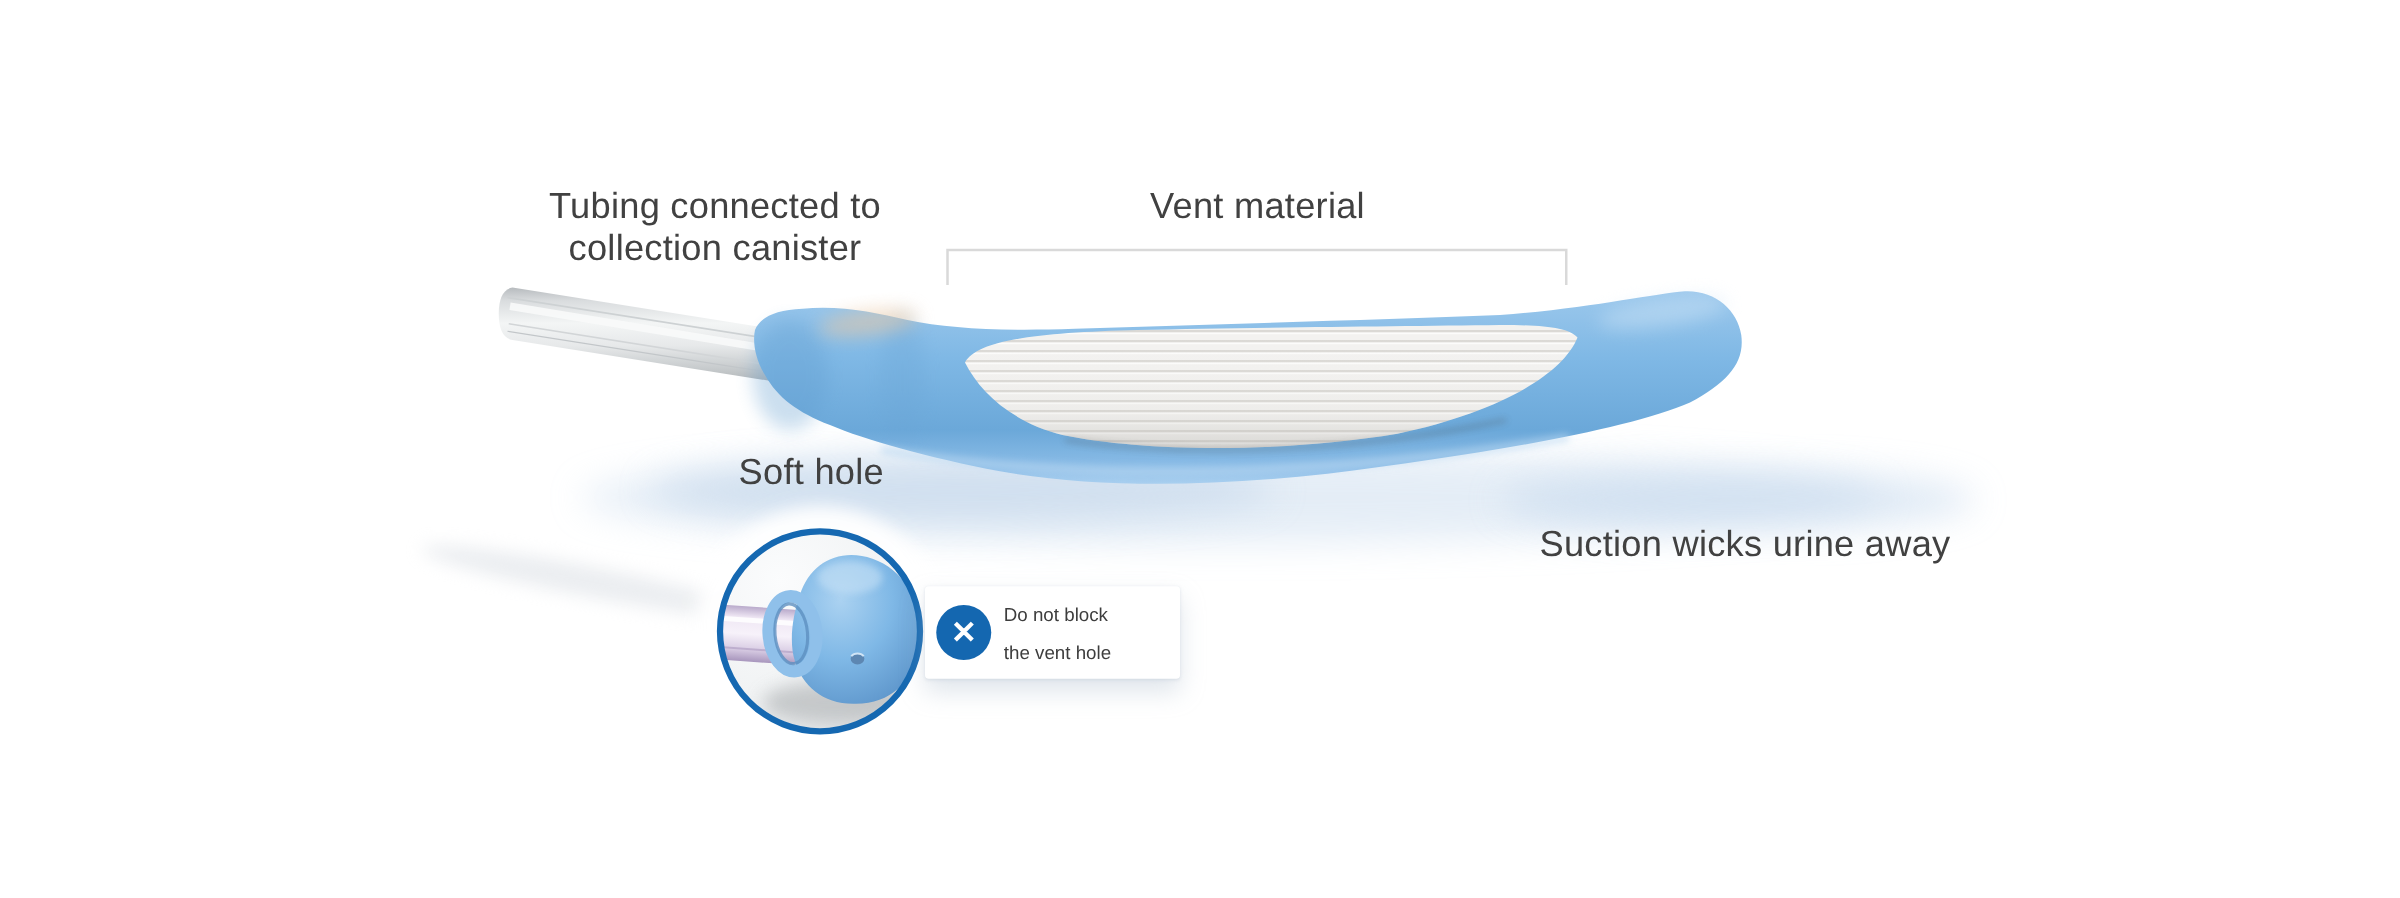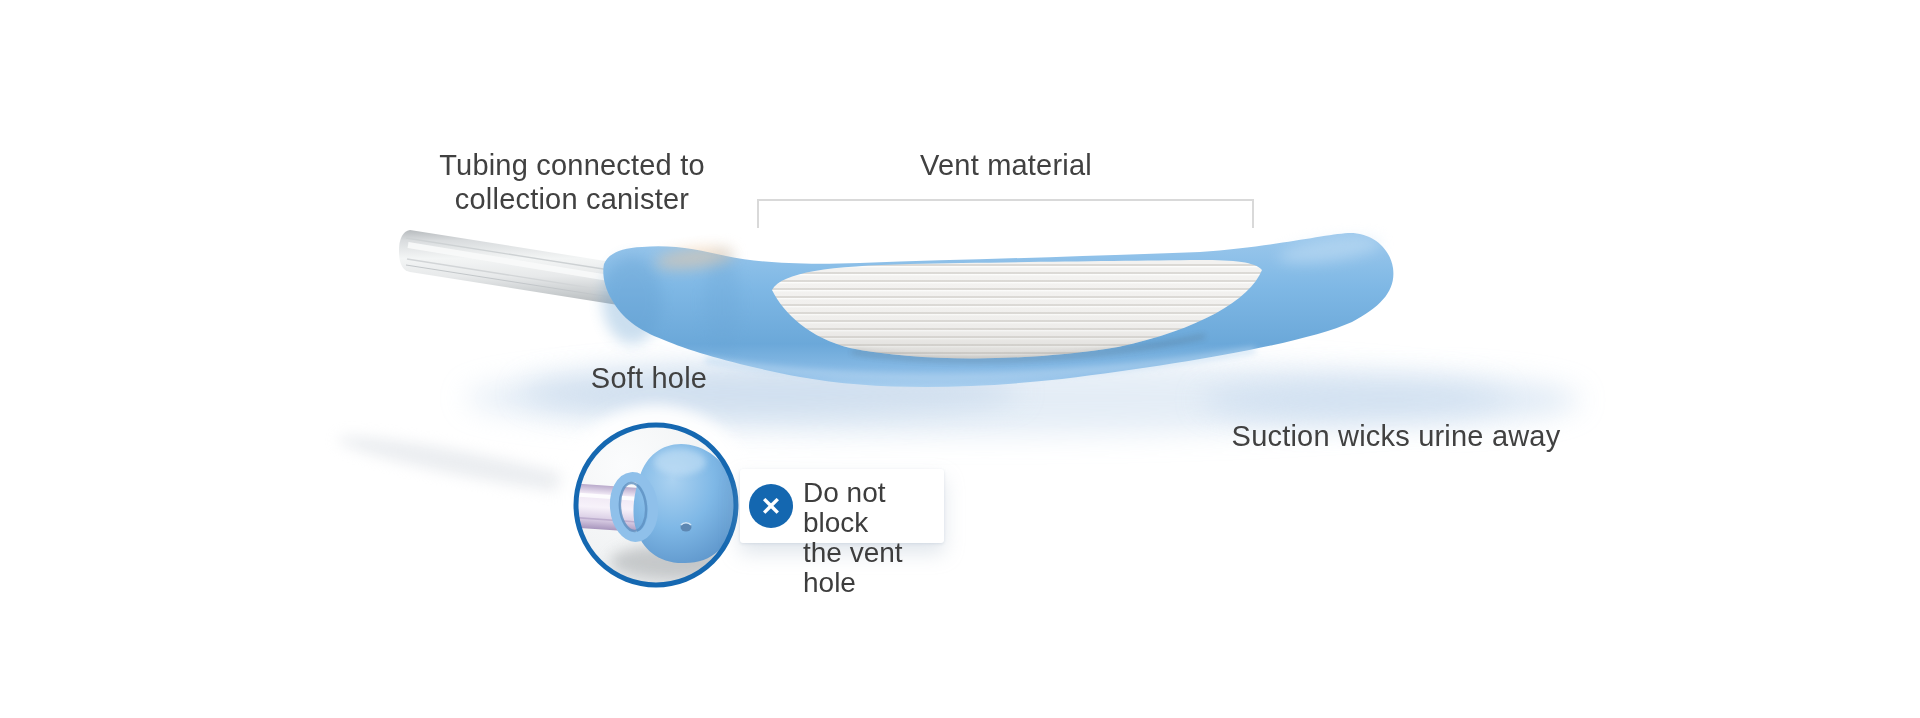--- a/index.html
+++ b/index.html
@@ -21,21 +21,21 @@
     position:absolute;left:740px;top:469px;width:204px;height:74px;
     background:#ffffff;border-radius:3px;
     box-shadow:0 10px 20px rgba(173,189,206,.38), 0 1px 3px rgba(190,200,212,.45);
   }
   .callout .badge{
     position:absolute;left:9px;top:15px;width:44px;height:44px;border-radius:50%;
     background:#1467b0;color:#ffffff;display:flex;align-items:center;justify-content:center;
     font-size:25px;font-weight:bold;line-height:1;
   }
   .callout .callout-text{
-    position:absolute;left:63px;top:9px;color:#3d3d3d;font-size:28px;line-height:30px;
+    position:absolute;left:63px;top:9px;color:#3d3d3d;font-size:15px;line-height:30px;
     white-space:pre-line;text-align:left;
   }
 </style>
 </head>
 <body>
 
 <div class="stage">
 
   <svg class="illustration" width="1920" height="718" viewBox="0 0 1920 718">
     <defs>

